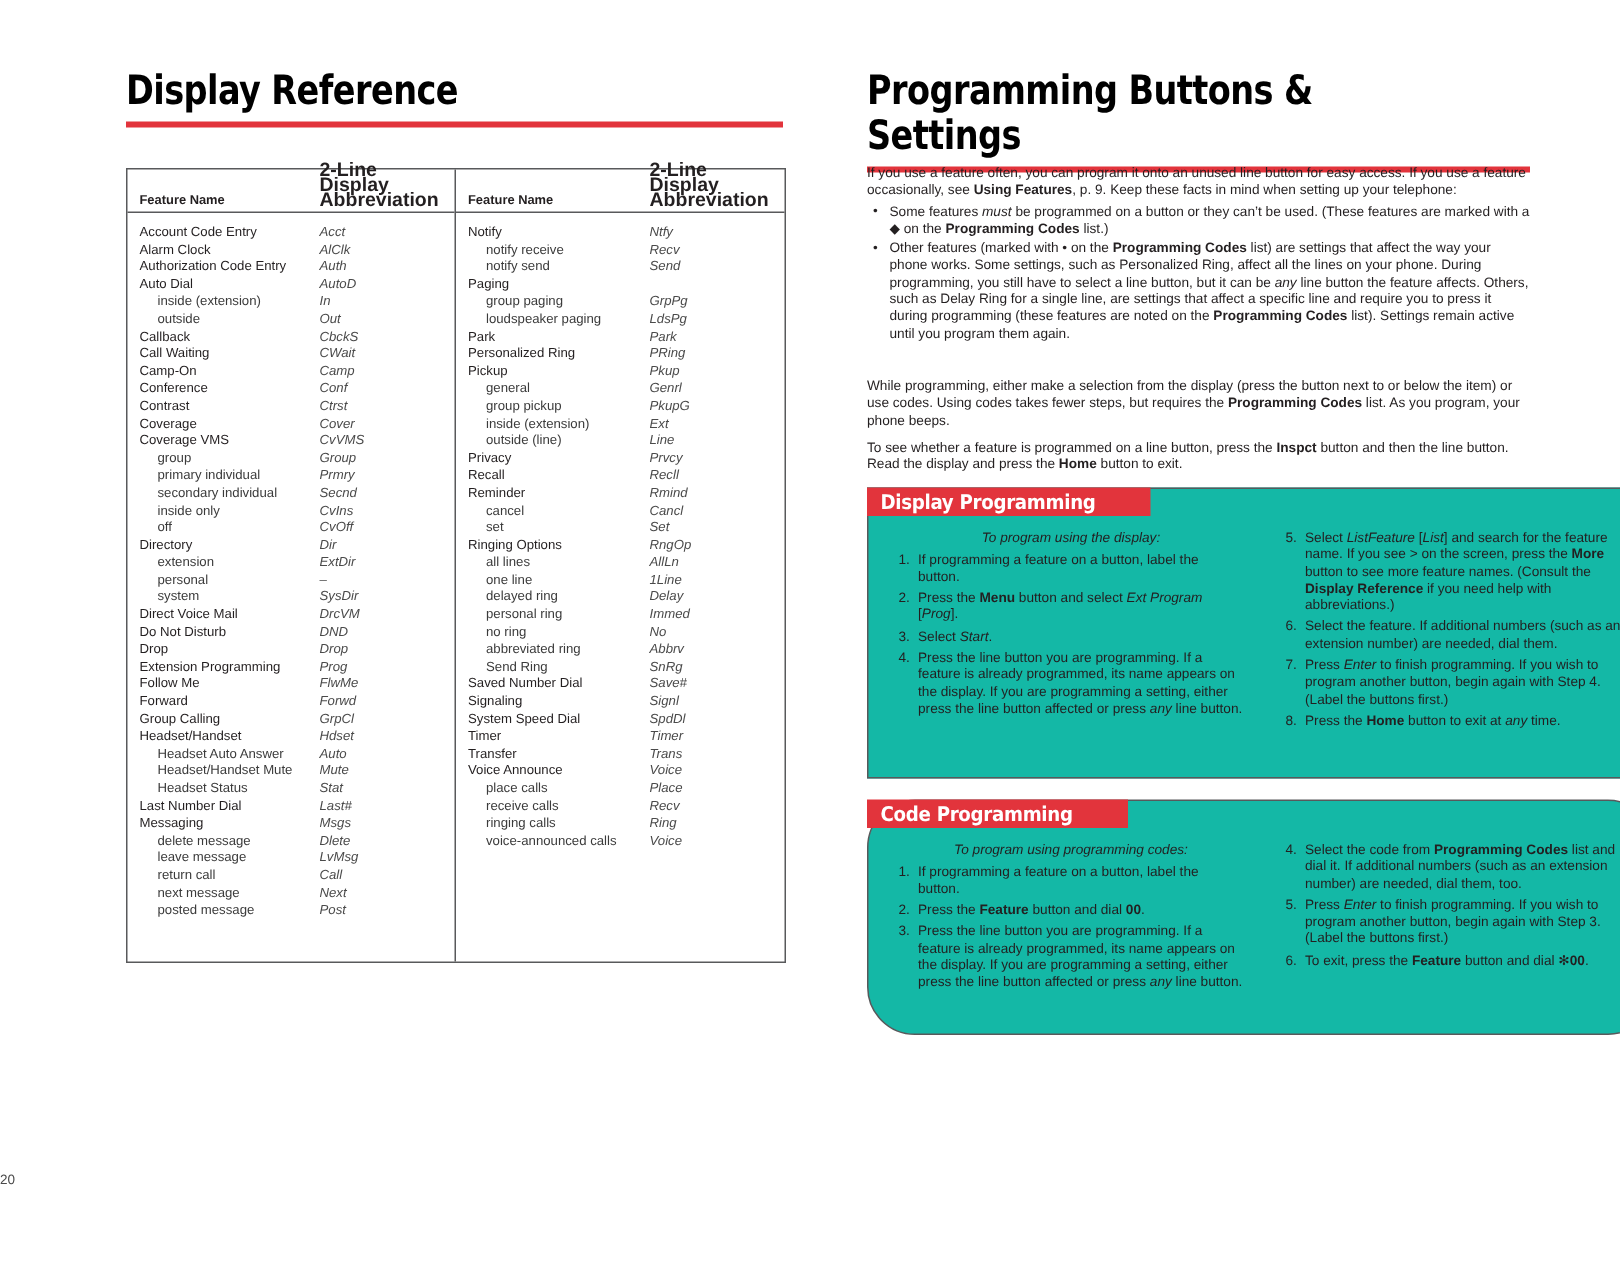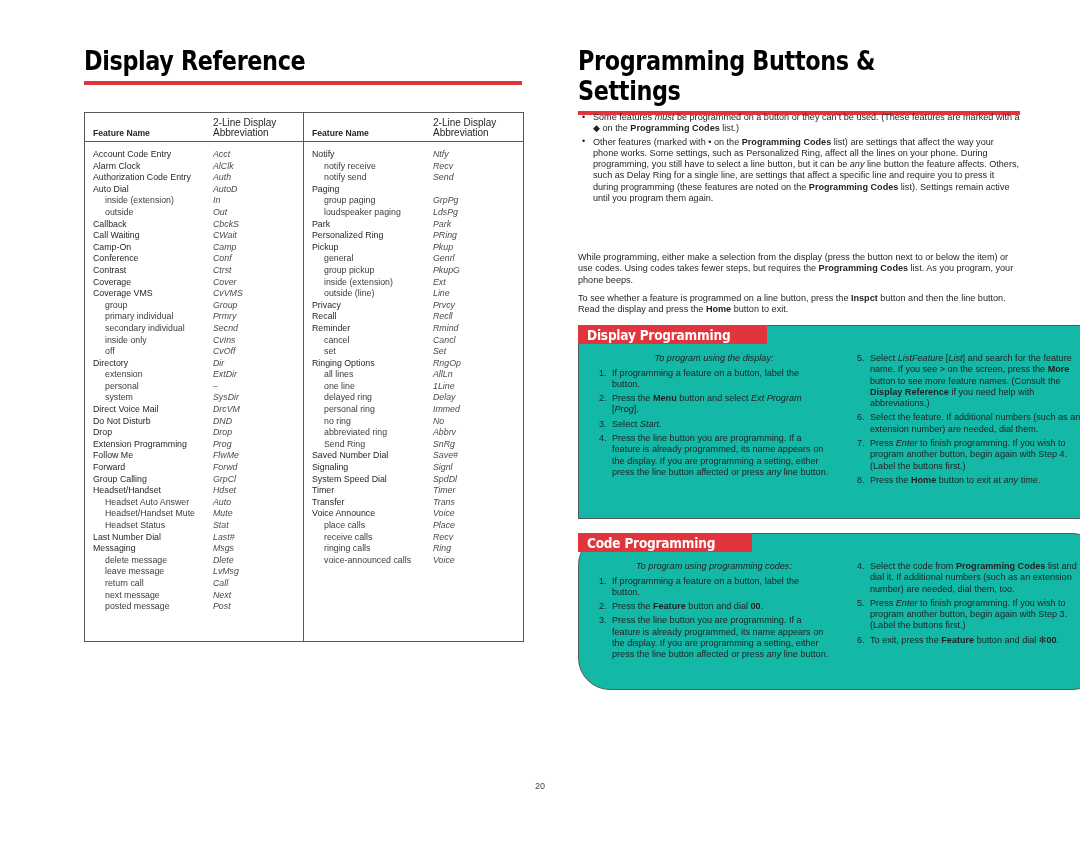--- a/index.html
+++ b/index.html
@@ -35,21 +35,21 @@
   .dr-half.first{border-right:1.3px solid #58595b;}
   .dr-head{
     height:29px;box-sizing:border-box;
     border-bottom:1.3px solid #58595b;
     display:flex;align-items:flex-end;padding:0 6px 3px 8px;
   }
   .dr-head .h-name{
     flex:1;font-size:8.6px;font-weight:bold;line-height:10px;
   }
   .dr-head .h-abbr{
-    width:84px;font-size:10px;font-weight:normal;line-height:10px;
+    width:84px;font-size:13px;font-weight:bold;line-height:10px;
   }
   .dr-rows{padding:7px 6px 0 8px;}
   .dr-row{display:flex;line-height:11.6px;height:11.6px;}
   .dr-row .n{flex:1;font-size:8.8px;}
   .dr-row .n.sub{padding-left:12px;color:#3b3b3b;}
   .dr-row .a{width:84px;font-size:8.8px;font-style:italic;color:#4a4a4a;}
 
   
   .body-copy{
     position:absolute;left:578px;top:110px;width:442px;
@@ -91,21 +91,21 @@
   .box-col.right{padding:0 12px 0 16px;}
   .lead-in{font-size:9.1px;font-style:italic;line-height:11.6px;margin:0 0 3px 0;text-align:center;}
   ol.steps{margin:0;padding:0;list-style:none;counter-reset:st;}
   ol.steps li{
     position:relative;padding-left:13px;margin-bottom:3px;
     font-size:9.1px;line-height:11.3px;
   }
   ol.steps li .num{position:absolute;left:0;top:0;font-size:9.1px;}
 
   .page-number{
-    position:absolute;left:0;right:0;top:781px;text-align:center;
+    position:absolute;left:0;right:0;top:781px;
     font-size:9px;color:#4a4a4a;
   }
 </style>
 </head>
 <body>
 
 <div class="page">
 
   <div class="col-left">
     <h1 class="section-title">Display Reference</h1>
@@ -440,20 +440,21 @@
         </div>
     </div>
   </div>
 
   <div class="col-right">
     <h1 class="section-title">Programming Buttons &amp; Settings</h1>
     <div class="title-rule long"></div>
   </div>
 
   <div class="body-copy">
+    <p id="intro-paragraph">If you use a feature often, you can program it onto an unused line button for easy access. If you use a feature occasionally, see <b class="bd">Using Features</b>, p. 9. Keep these facts in mind when setting up your telephone:</p>
     <ul class="bullets" id="bullet-list">
         <li><span class="bul">•</span>Some features <i class="it">must</i> be programmed on a button or they can’t be used. (These features are marked with a ◆ on the <b class="bd">Programming Codes</b> list.)</li>
         <li><span class="bul">•</span>Other features (marked with • on the <b class="bd">Programming Codes</b> list) are settings that affect the way your phone works. Some settings, such as Personalized Ring, affect all the lines on your phone. During programming, you still have to select a line button, but it can be <i class="it">any</i> line button the feature affects. Others, such as Delay Ring for a single line, are settings that affect a specific line and require you to press it during programming (these features are noted on the <b class="bd">Programming Codes</b> list). Settings remain active until you program them again.</li>
       </ul>
   </div>
 
   <div class="para2">
     <p id="para-codes">While programming, either make a selection from the display (press the button next to or below the item) or use codes. Using codes takes fewer steps, but requires the <b class="bd">Programming Codes</b> list. As you program, your phone beeps.</p>
     <p id="para-inspect">To see whether a feature is programmed on a line button, press the <b class="bd">Inspct</b> button and then the line button. Read the display and press the <b class="bd">Home</b> button to exit.</p>
   </div>

